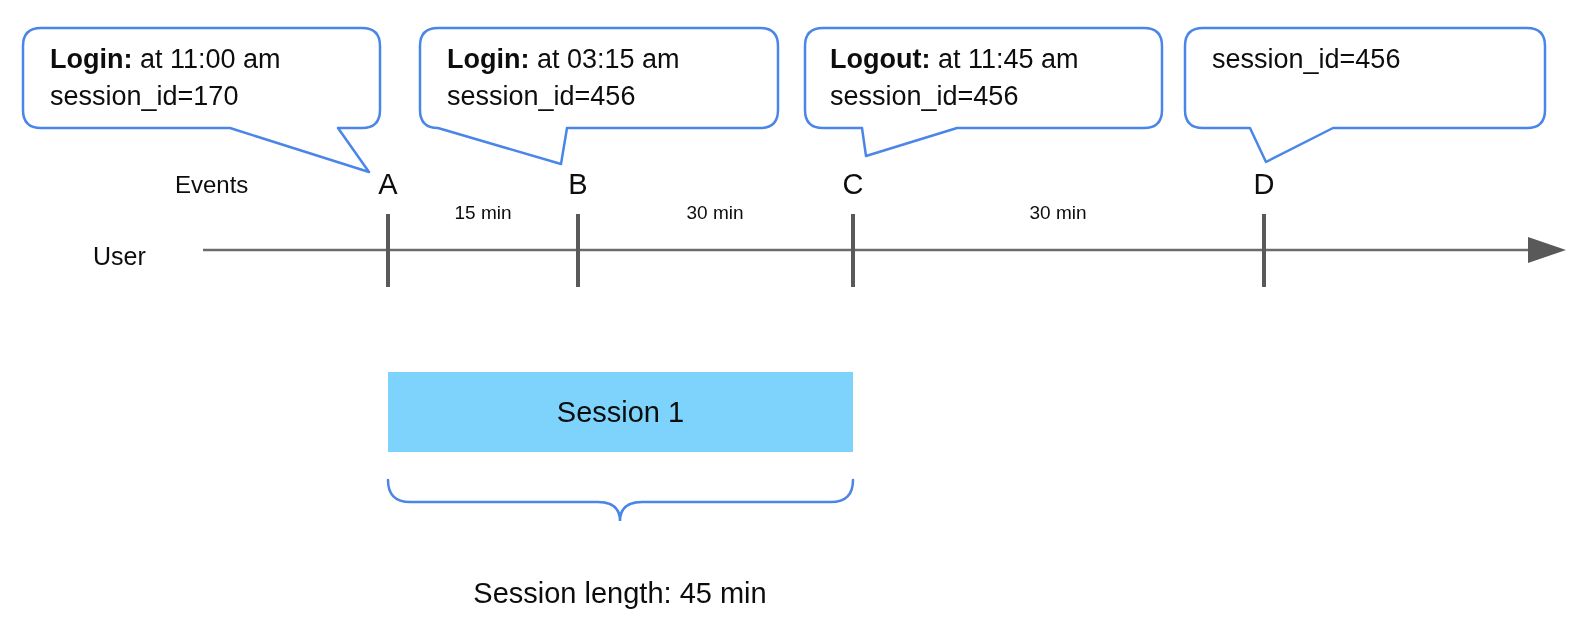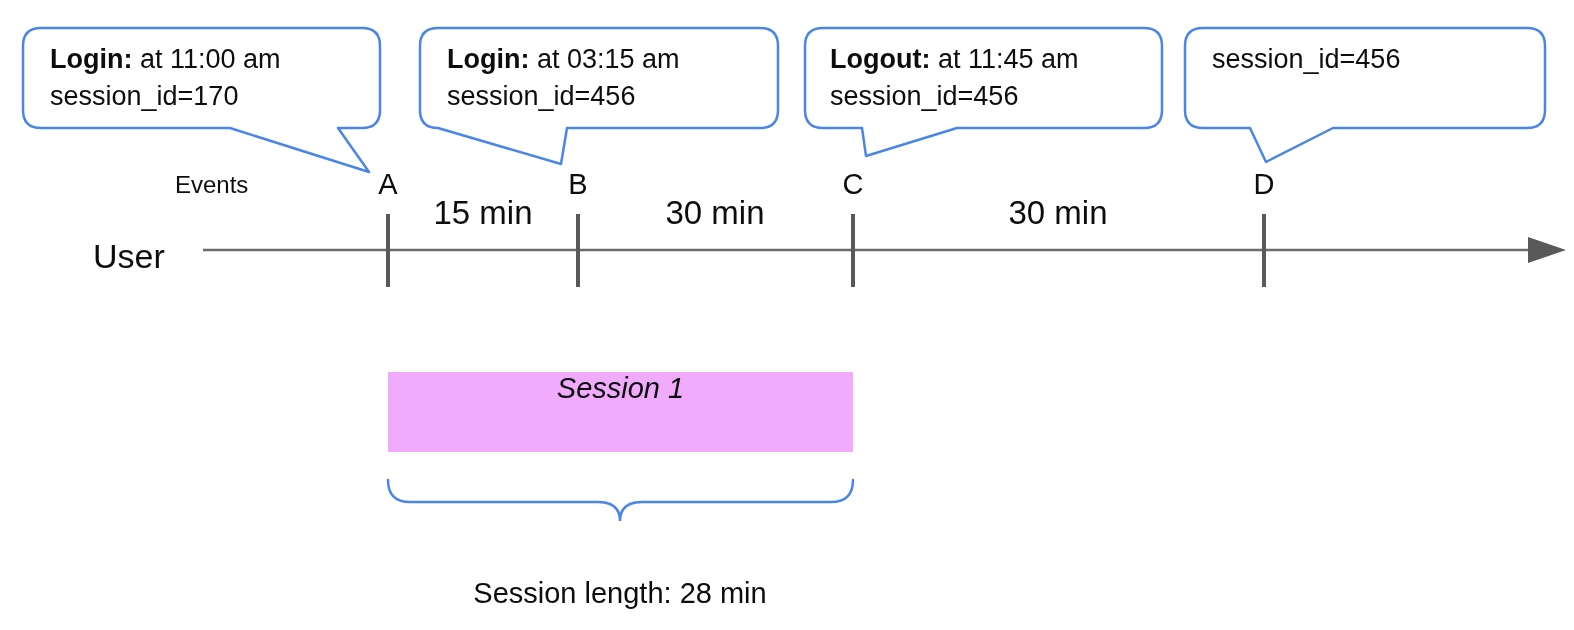--- a/index.html
+++ b/index.html
@@ -10,27 +10,27 @@
   .layer { position:absolute; left:0; top:0; }
   .callout-text { position:absolute; top:41px; font-size:27px; line-height:37px; white-space:nowrap; }
   .callout-text .b { font-weight:bold; }
   .axis-label { position:absolute; white-space:nowrap; }
   .marker {
     position:absolute; top:170px; transform:translateX(-50%);
     font-size:29px; line-height:29px; white-space:nowrap;
   }
   .interval {
     position:absolute; top:200px; transform:translateX(-50%);
-    font-size:33px; line-height:25px; white-space:nowrap;
+    font-size:19px; line-height:25px; white-space:nowrap;
   }
   .events-label { left:175px; top:171px; font-size:24px; line-height:28px; }
-  .user-label   { left:93px;  top:240px; font-size:34px; line-height:33px; }
+  .user-label   { left:93px;  top:240px; font-size:25px; line-height:33px; }
   .session-box {
     position:absolute; left:388px; top:372px; width:465px; height:80px;
-    background:#f0abfc; display:flex; justify-content:center;font-style:italic;
+    background:#7dd3fc; display:flex; align-items:center; justify-content:center;
   }
   .session-box-label { font-size:29px; }
   .session-length-label {
     position:absolute; left:620px; top:576px; transform:translateX(-50%);
     font-size:29px; line-height:34px; white-space:nowrap;
   }
 </style>
 </head>
 <body>
 
@@ -79,15 +79,15 @@
   <div class="marker" style="left:1264px;">D</div>
 
   <div class="interval" style="left:483px;">15 min</div>
   <div class="interval" style="left:715px;">30 min</div>
   <div class="interval" style="left:1058px;">30 min</div>
 
   <div class="session-box">
     <span class="session-box-label">Session 1</span>
   </div>
 
-  <div class="session-length-label">Session length: 28 min</div>
+  <div class="session-length-label">Session length: 45 min</div>
 
 </div>
 
 </body></html>

